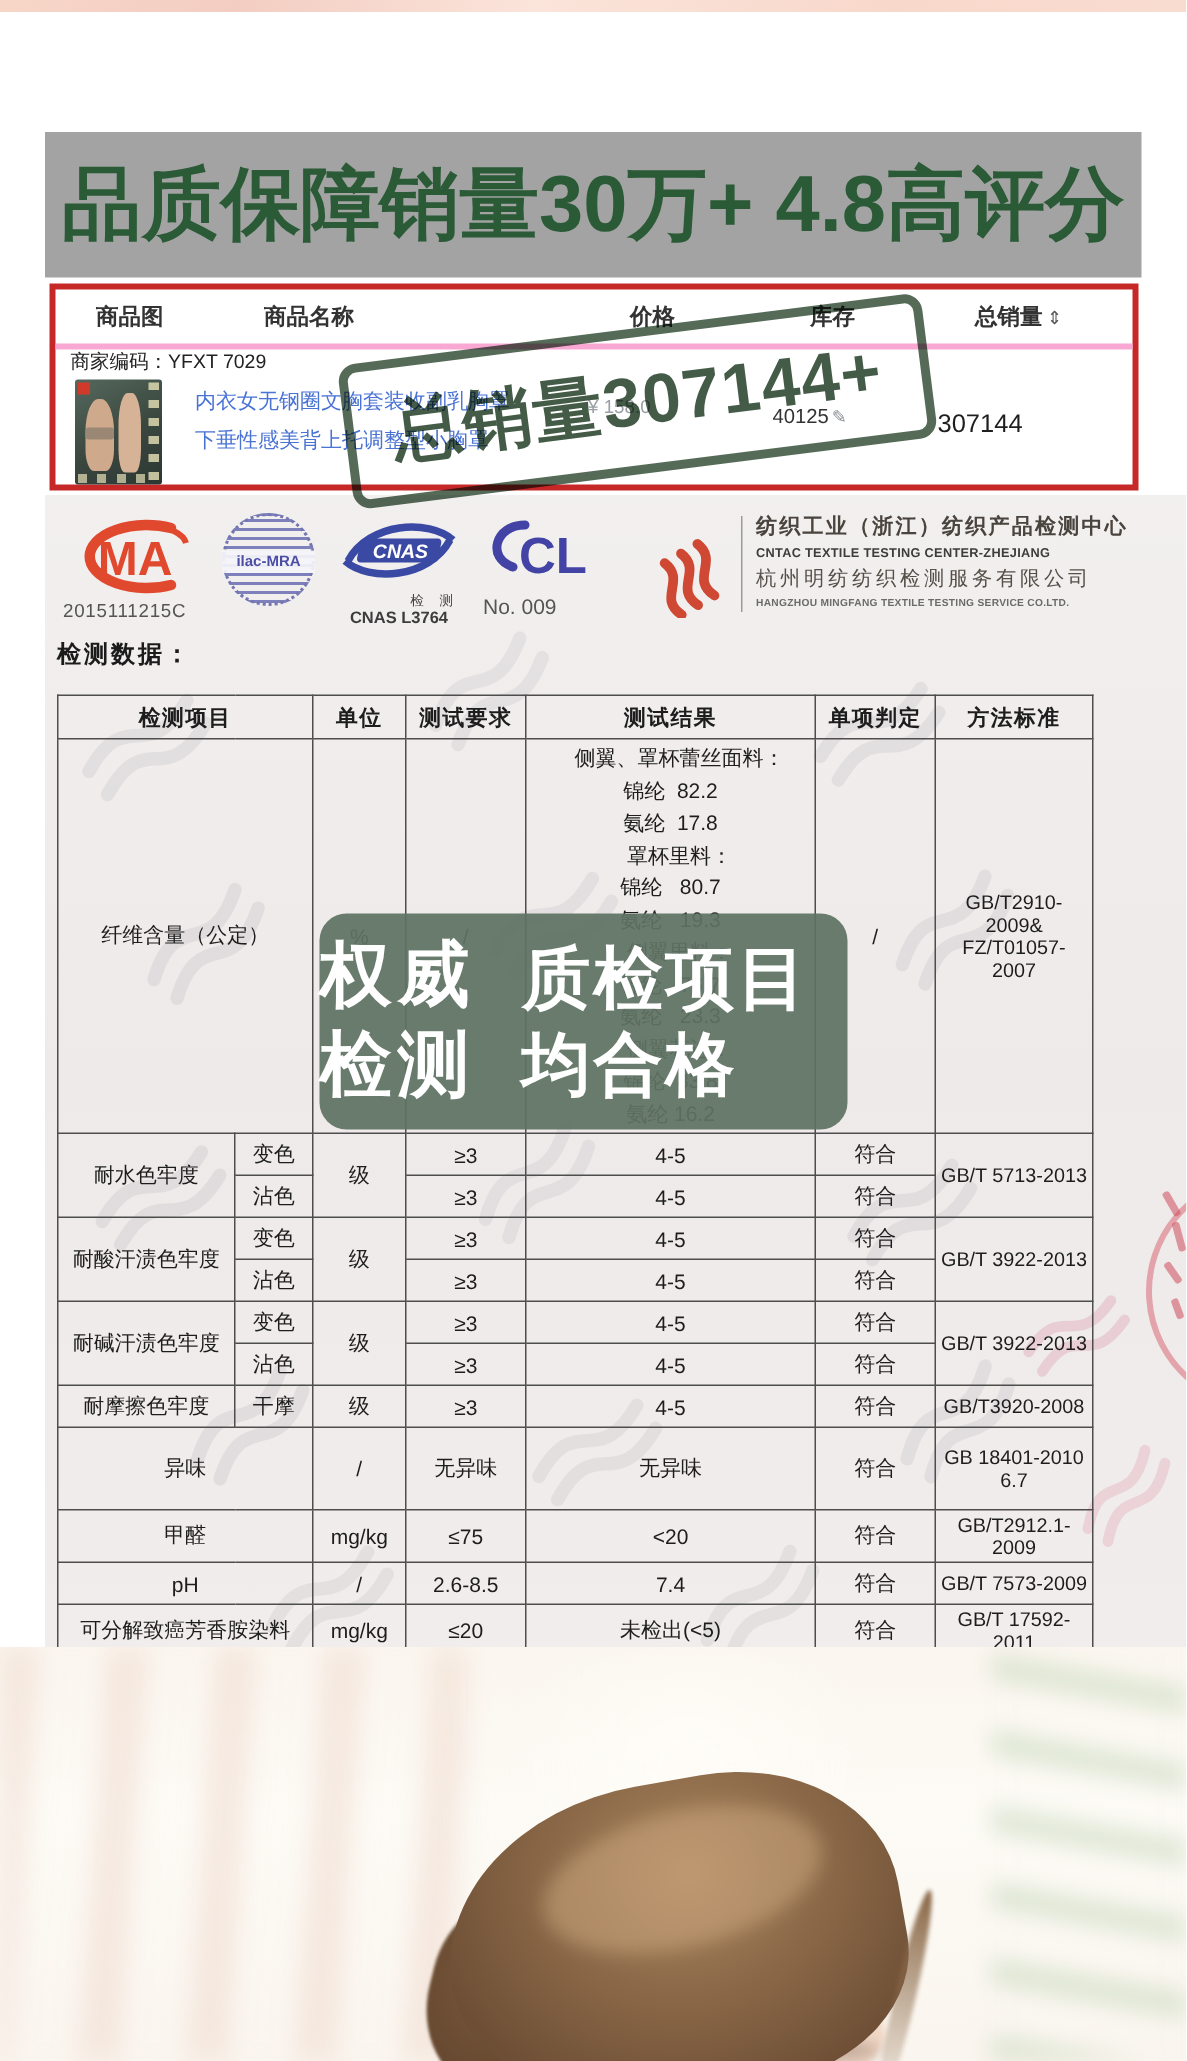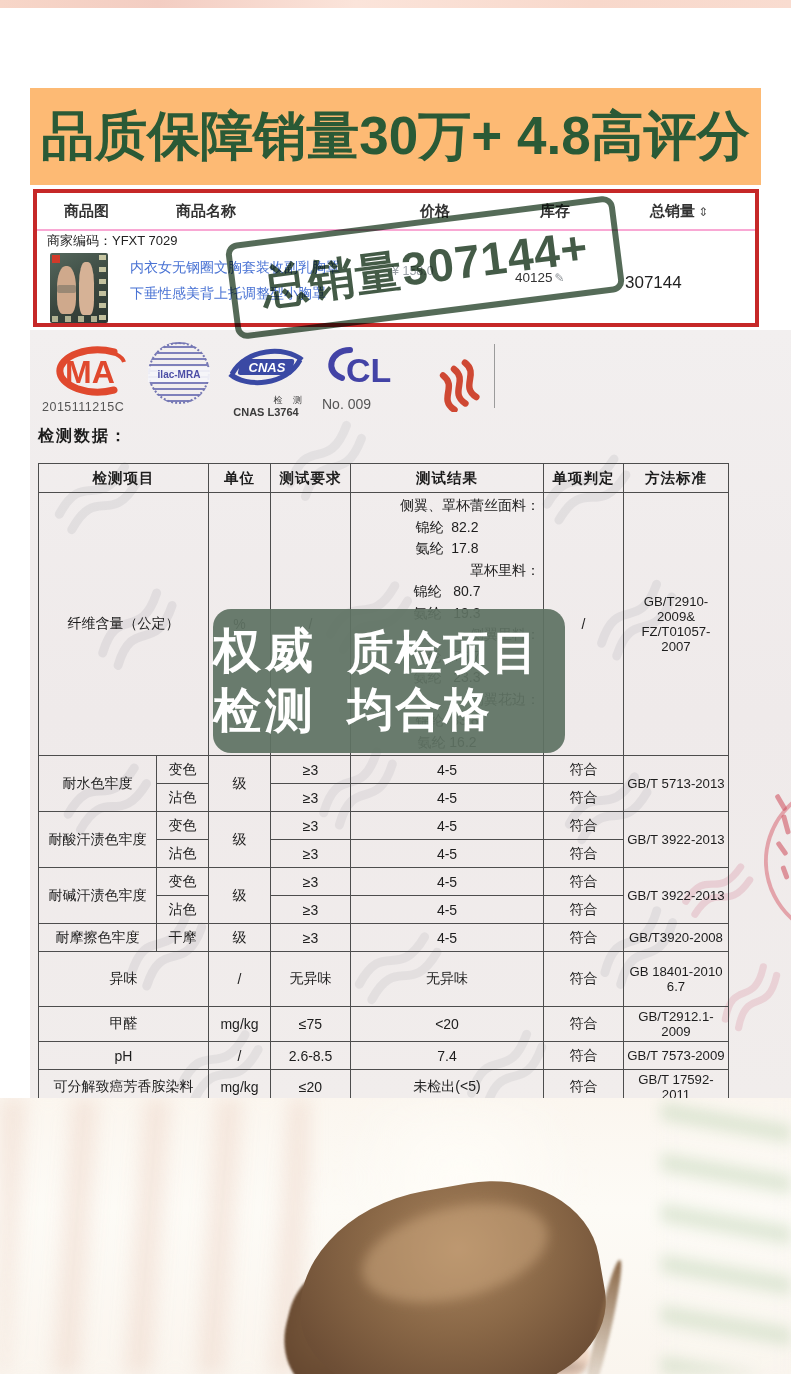--- a/index.html
+++ b/index.html
@@ -2,27 +2,27 @@
 <html><head>
 <meta charset="utf-8">
 <style>
   html,body{margin:0;padding:0;background:#ffffff;}
   .page{position:relative;width:791px;height:1374px;overflow:hidden;background:#fff;
         font-family:"Liberation Sans","DejaVu Sans",sans-serif;}
   
   .top-strip{position:absolute;left:0;top:0;width:791px;height:8px;
     background:linear-gradient(90deg,#f7d6c8,#f3cdc2 20%,#fbe4da 45%,#f8d8cb 75%,#f9dcd0);}
   
-  .banner{position:absolute;left:30px;top:88px;width:731px;height:97px;background:#fdba74;
+  .banner{position:absolute;left:30px;top:88px;width:731px;height:97px;background:#a3a3a3;
           display:flex;align-items:center;justify-content:center;}
   .banner h1{margin:0;font-size:53px;font-weight:900;color:#2a5a36;white-space:nowrap;letter-spacing:0px;}
   
   .sales-box{position:absolute;left:33px;top:189px;width:726px;height:138px;border:4px solid #c62828;
              background:#fff;box-sizing:border-box;}
-  .sales-head{position:absolute;left:0;top:0;width:100%;height:36px;border-bottom:2px solid #f9a8d4;}
+  .sales-head{position:absolute;left:0;top:0;width:100%;height:36px;border-bottom:4px solid #f9a8d4;}
   .sh{position:absolute;top:9px;font-size:15px;font-weight:700;color:#333;}
   .sh.c0{left:27px}.sh.c1{left:139px}.sh.c2{left:383px}.sh.c3{left:503px}.sh.c4{left:613px}
   .sort{font-size:12px;color:#555;font-weight:400;margin-left:3px;}
   .merchant{position:absolute;left:10px;top:39px;font-size:13px;color:#222;}
   .thumb{position:absolute;left:13px;top:60px;width:58px;height:70px;border-radius:2px;overflow:hidden;
          background:linear-gradient(150deg,#55685d,#3a473f 55%,#2c3732);}
   .thumb .redtag{position:absolute;left:2px;top:2px;width:8px;height:8px;background:#d13a2a;}
   .thumb .fig1{position:absolute;left:7px;top:13px;width:19px;height:48px;background:#cfa98c;
                border-radius:45% 45% 30% 30%;}
   .thumb .fig2{position:absolute;left:29px;top:9px;width:15px;height:53px;background:#d6b296;
@@ -72,21 +72,21 @@
   
   .test-table{position:absolute;left:8px;top:133px;width:690px;border-collapse:collapse;table-layout:fixed;
      font-size:14px;color:#1d1d1d;}
   .test-table td,.test-table th{border:1px solid #4d4d4d;text-align:center;vertical-align:middle;
      padding:2px 3px;font-weight:400;background:transparent;}
   .test-table th{font-weight:700;height:24px;font-size:14.5px;letter-spacing:1px;}
   .std{font-size:13.2px;white-space:pre-line;}
   .h24 td{height:23px;} .h50 td{height:50px;} .h30 td{height:29px;}
   .fiber-res{padding:4px 2px;}
   .fiber-res div{line-height:21.5px;font-size:14px;}
-  .fiber-res .lbl{text-align:right;padding-left:12px;}
+  .fiber-res .lbl{text-align:center;padding-left:12px;}
   .fiber-res .val{text-align:center;white-space:pre;}
   
   .seal-frag{position:absolute;left:734px;top:452px;width:150px;height:150px;border-radius:50%;
      border:4px solid rgba(214,92,105,.5);transform:rotate(18deg);}
   .seal-mark{position:absolute;background:rgba(205,75,90,.55);border-radius:2px;}
   .sm1{left:742px;top:470px;width:18px;height:5px;transform:rotate(60deg);}
   .sm2{left:746px;top:492px;width:20px;height:5px;transform:rotate(75deg);}
   .sm3{left:744px;top:516px;width:16px;height:5px;transform:rotate(55deg);}
   .sm4{left:748px;top:540px;width:14px;height:5px;transform:rotate(70deg);}
   
@@ -216,20 +216,26 @@
     <div class="fcl-sub">No. 009</div>
 
     <svg class="logo-waves" width="56" height="68" viewBox="0 0 56 68">
       <g fill="none" stroke="#cf4833" stroke-width="6.5" stroke-linecap="round" transform="rotate(-12 28 34)">
         <path d="M16,64 C2,50 24,42 12,28"></path>
         <path d="M28,60 C14,46 36,38 24,24"></path>
         <path d="M40,56 C26,42 48,34 36,20"></path>
       </g>
     </svg>
     <div class="org-divider"></div>
+    <div class="org-block">
+      <div class="org-cn1">纺织工业（浙江）纺织产品检测中心</div>
+      <div class="org-en1">CNTAC TEXTILE TESTING CENTER-ZHEJIANG</div>
+      <div class="org-cn2">杭州明纺纺织检测服务有限公司</div>
+      <div class="org-en2">HANGZHOU MINGFANG TEXTILE TESTING SERVICE CO.LTD.</div>
+    </div>
 
     <div class="sec-title">检测数据：</div>
 
     <table class="test-table">
       <colgroup>
         <col style="width:118px">
           <col style="width:52px">
           <col style="width:62px">
         <col style="width:80px">
           <col style="width:193px">

